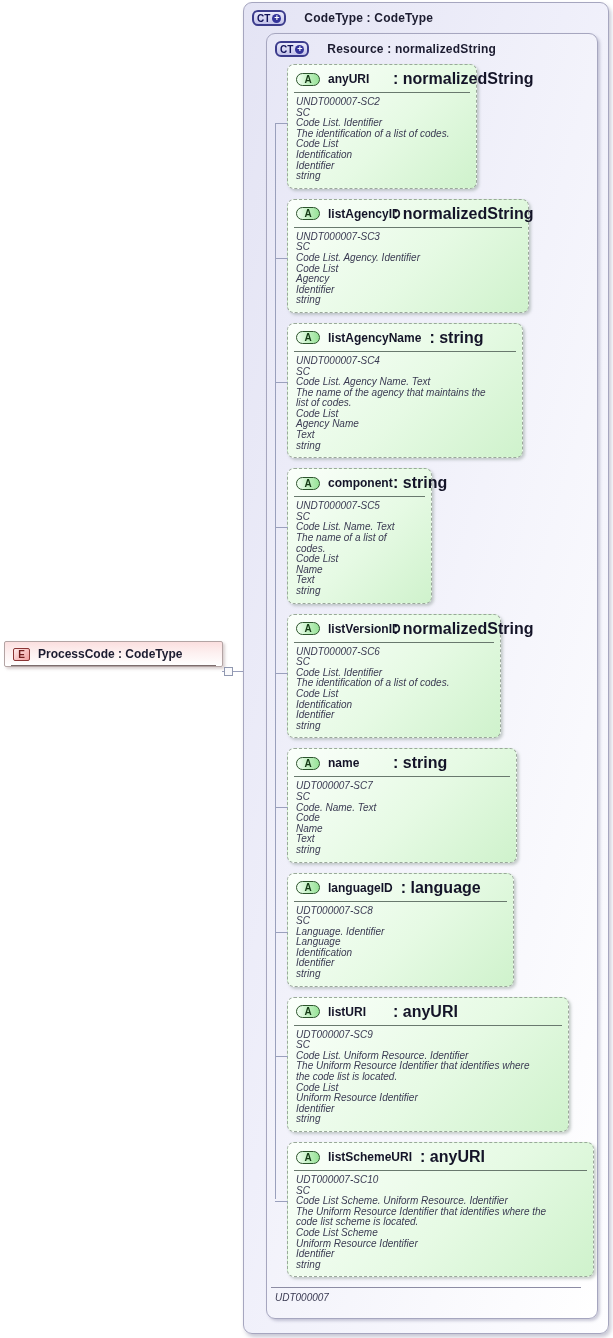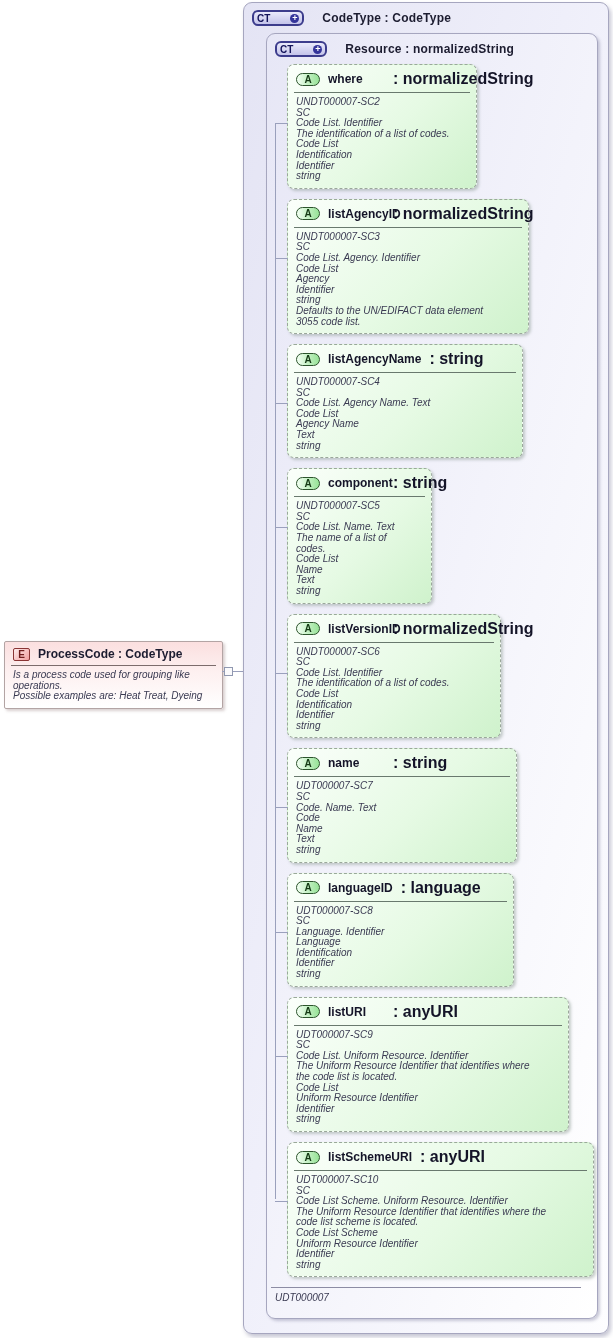--- a/index.html
+++ b/index.html
@@ -18,21 +18,21 @@
     margin:2px 10px 0 22px;
     border:1px solid #a6a6bf; border-radius:9px;
     background:linear-gradient(105deg,#e7e7f6 0%, #f3f3fb 50%, #ffffff 100%);
     box-shadow:2px 2px 3px rgba(90,90,130,0.3);
     padding-bottom:6px;
   }
   .ct-header { display:flex; align-items:center; gap:10px; padding:7px 8px 5px 8px; }
   .ct-title { font-size:12px; font-weight:bold; color:#1c1c30; letter-spacing:0.2px;margin-left:8px; }
 
   .icon-ct {
-    display:inline-flex; align-items:center; gap:20px;
+    display:inline-flex; align-items:center; gap:2px;
     background:linear-gradient(180deg,#eaeafb,#c4c4ea);
     border:2px solid #3c3c8c; border-radius:6px;
     padding:0 3px; height:16px;
     font-size:10px; font-weight:bold; color:#14145a;
   }
   .icon-ct .plus {
     width:9px; height:9px; border-radius:50%;
     background:#34349a; color:#ffffff;
     font-size:9px; line-height:8px; text-align:center; font-weight:bold;
   }
@@ -118,24 +118,20 @@
                  border:1px solid #9098b0; background:#fafafc; }
 </style>
 </head>
 <body>
 
 <div class="el-box">
   <div class="el-header">
     <span class="icon-e">E</span>
     <span class="el-title">ProcessCode : CodeType</span>
   </div>
-  <div class="el-desc">
-      <div class="el-desc-line">Is a process code used for grouping like operations.</div>
-      <div class="el-desc-line">Possible examples are:  Heat Treat, Dyeing</div>
-    </div>
 </div>
 
 <div class="conn-line"></div>
 <div class="conn-square"></div>
 
 <div class="ct-box">
   <div class="ct-header">
     <span class="icon-ct">
       <span>CT</span>
       <span class="plus">+</span>
@@ -149,21 +145,21 @@
         <span>CT</span>
         <span class="plus">+</span>
       </span>
       <span class="ct-title">Resource : normalizedString</span>
     </div>
 
     <div class="attr-list">
   <div class="attr-box">
     <div class="attr-header">
       <span class="icon-a">A</span>
-      <span class="attr-name">where</span>
+      <span class="attr-name">anyURI</span>
       <span class="attr-type">: normalizedString</span>
     </div>
     <div class="attr-annotations">
             <div class="ann-line">UNDT000007-SC2</div>
             <div class="ann-line">SC</div>
             <div class="ann-line">Code List. Identifier</div>
             <div class="ann-line">The identification of a list of codes.</div>
             <div class="ann-line">Code List</div>
             <div class="ann-line">Identification</div>
             <div class="ann-line">Identifier</div>
@@ -178,34 +174,34 @@
       <span class="attr-type">: normalizedString</span>
     </div>
     <div class="attr-annotations">
             <div class="ann-line">UNDT000007-SC3</div>
             <div class="ann-line">SC</div>
             <div class="ann-line">Code List. Agency. Identifier</div>
             <div class="ann-line">Code List</div>
             <div class="ann-line">Agency</div>
             <div class="ann-line">Identifier</div>
             <div class="ann-line">string</div>
-            <div class="ann-line">Defaults to the UN/EDIFACT data element 3055 code list.</div>
           </div>
   </div>
 
   <div class="attr-box">
     <div class="attr-header">
       <span class="icon-a">A</span>
       <span class="attr-name">listAgencyName</span>
       <span class="attr-type">: string</span>
     </div>
     <div class="attr-annotations">
             <div class="ann-line">UNDT000007-SC4</div>
             <div class="ann-line">SC</div>
             <div class="ann-line">Code List. Agency Name. Text</div>
+            <div class="ann-line">The name of the agency that maintains the list of codes.</div>
             <div class="ann-line">Code List</div>
             <div class="ann-line">Agency Name</div>
             <div class="ann-line">Text</div>
             <div class="ann-line">string</div>
           </div>
   </div>
 
   <div class="attr-box">
     <div class="attr-header">
       <span class="icon-a">A</span>

